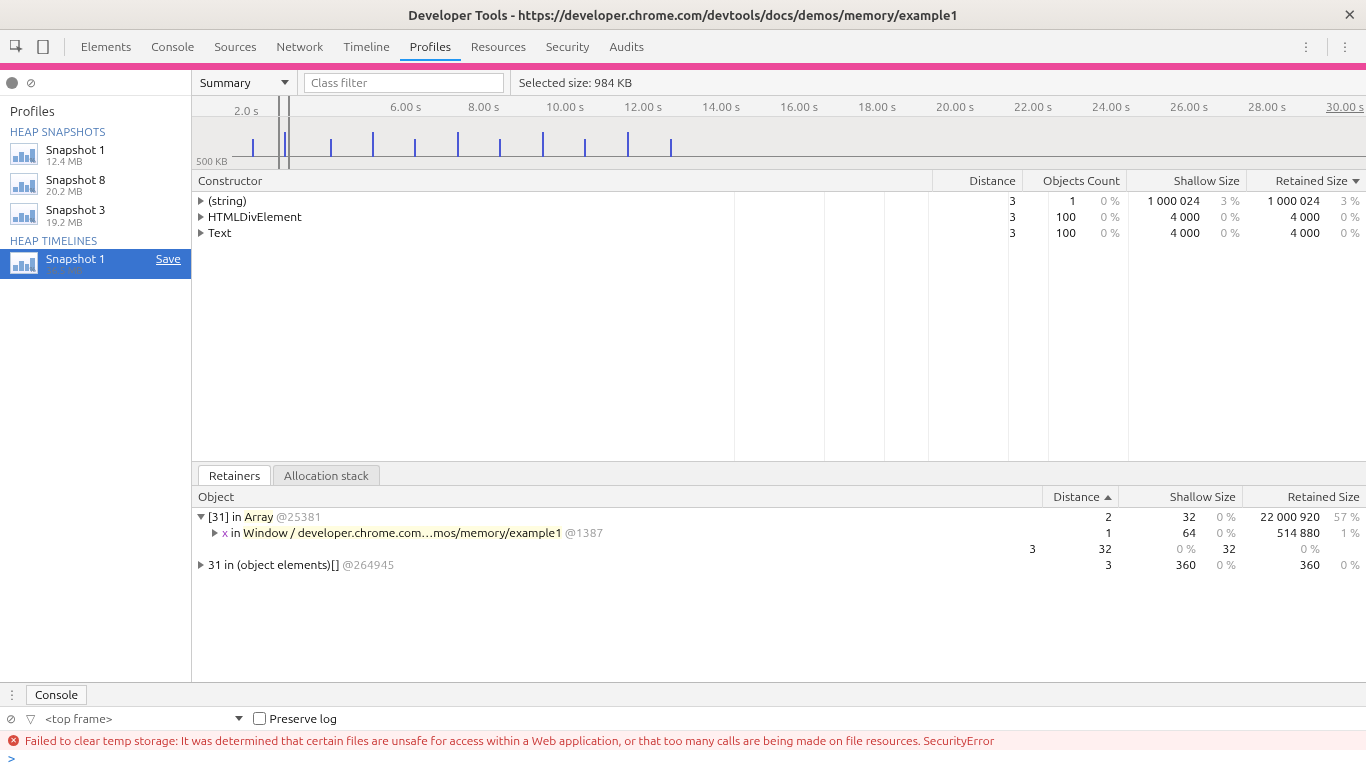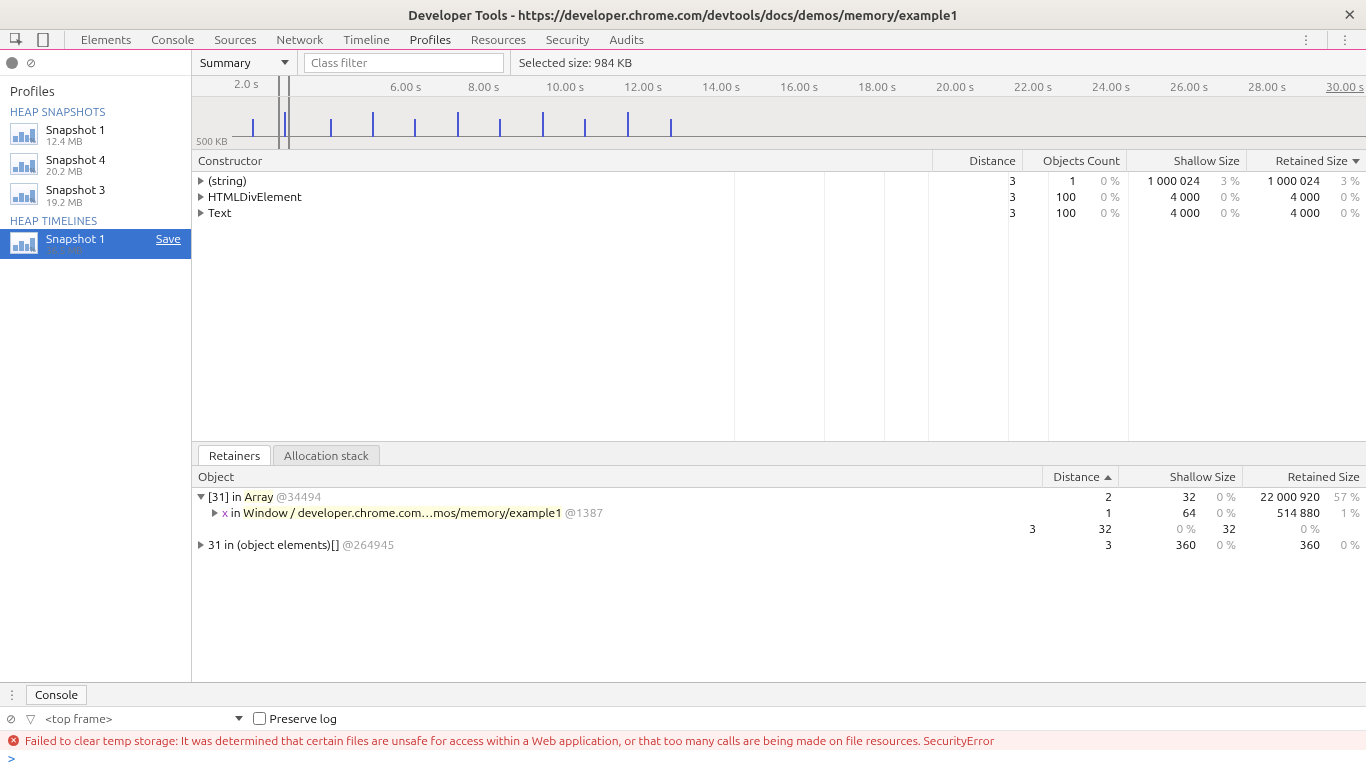--- a/index.html
+++ b/index.html
@@ -1,20 +1,20 @@
 <!DOCTYPE html>
 <html><head>
 <meta charset="utf-8">
 <style>
 * { margin: 0; padding: 0; box-sizing: border-box; font-family: "Segoe UI", Ubuntu, Arial, sans-serif; font-size: 12px; }
 body { background: #fff; width: 1366px; height: 768px; overflow: hidden; display: flex; flex-direction: column; }
 .titlebar { height: 30px; background: linear-gradient(#f0ece8, #e8e4df); border-bottom: 1px solid #c4c0bb; display: flex; align-items: center; justify-content: center; position: relative; }
 .titlebar .title { font-weight: bold; color: #3b3b3b; font-size: 13px; }
 .titlebar .close { position: absolute; right: 10px; top: 6px; font-size: 15px; color: #555; cursor: pointer; }
-.toolbar { height: 20px; background: #f3f3f3; border-bottom: 1px solid #ec4899; display: flex; align-items: center; padding: 0 6px; }
+.toolbar { height: 40px; background: #f3f3f3; border-bottom: 7px solid #ec4899; display: flex; align-items: center; padding: 0 6px; }
 .tb-icon { width: 22px; height: 22px; display: flex; align-items: center; justify-content: center; color: #555; margin-right: 4px; }
 .tb-sep { width: 1px; height: 18px; background: #ccc; margin: 0 6px; }
 .tabs { display: flex; gap: 0; }
 .tab { padding: 0 10px; height: 28px; line-height: 28px; color: #555; cursor: pointer; font-size: 12px; }
 .tab.active { color: #222; border-bottom: 2px solid #2196f3; }
 .tb-right { margin-left: auto; display: flex; align-items: center; }
 .main { flex: 1; display: flex; min-height: 0; }
 .sidebar { width: 192px; border-right: 1px solid #ccc; background: #fff; display: flex; flex-direction: column; }
 .sb-ctrls { height: 26px; border-bottom: 1px solid #e6e6e6; display: flex; align-items: center; padding: 0 6px; gap: 8px; }
 .rec-dot { width: 12px; height: 12px; border-radius: 50%; background: #888; }
@@ -32,21 +32,21 @@
 .sb-item .txt .sub { font-size: 10px; color: #777; }
 .sb-item .save { margin-left: auto; text-decoration: underline; font-size: 12px; }
 .content { flex: 1; display: flex; flex-direction: column; min-width: 0; }
 .filterbar { height: 26px; border-bottom: 1px solid #ccc; display: flex; align-items: center; background: #f6f6f6; }
 .summary-dd { width: 106px; padding: 0 8px; height: 26px; display: flex; align-items: center; justify-content: space-between; border-right: 1px solid #ccc; }
 .class-filter { width: 200px; height: 20px; border: 1px solid #ccc; margin: 0 6px; padding: 0 6px; color: #888; background: #fff; }
 .sel-size { padding-left: 8px; color: #333; border-left: 1px solid #ccc; height: 26px; line-height: 26px; }
 .timeline-wrap { border-bottom: 1px solid #ccc; }
 .ruler { height: 21px; background: #f3f3f3; border-bottom: 1px solid #d8d8d8; position: relative; font-size: 10px; color: #777; }
 .ruler span.tick { position: absolute; top: 4px; }
-.ruler .zeromark { position: absolute; left: 42px; top: 1px; }
+.ruler .zeromark { position: absolute; left: 42px; top: 8px; }
 .overview { height: 52px; background: #ecebea; position: relative; }
 .overview .ylabel { position: absolute; left: 4px; bottom: 2px; font-size: 10px; color: #777; }
 .overview .baseline-wrap { position: absolute; left: 40px; right: 0; top: 0; bottom: 0; }
 .overview .baseline { position: absolute; left: 0; right: 0; bottom: 12px; height: 1px; background: #888; }
 .overview .bar { position: absolute; bottom: 12px; width: 2px; background: #4b58d6; }
 .overview .select-edge { position: absolute; top: 0; bottom: 0; width: 2px; background: #888; }
 .ghead, .grow { display: grid; grid-template-columns: 1fr 90px 90px 104px 40px 104px 40px; align-items: center; }
 .ghead { height: 22px; background: #f3f3f3; border-bottom: 1px solid #ccc; font-size: 12px; color: #333; }
 .ghead > div { padding: 0 6px; border-left: 1px solid #dcdcdc; height: 100%; line-height: 22px; white-space: nowrap; }
 .ghead > div:first-child { border-left: none; }
@@ -148,21 +148,21 @@
         <div class="sb-item">
           <div class="snap-icon">
             <div class="bars">
               <span style="height:40%"></span>
               <span style="height:70%"></span>
               <span style="height:50%"></span>
               <span style="height:90%"></span>
             </div>
           </div>
           <div class="txt">
-            <div class="name">Snapshot 4</div>
+            <div class="name">Snapshot 8</div>
             <div class="sub">20.2 MB</div>
           </div>
         </div>
         <div class="sb-item">
           <div class="snap-icon">
             <div class="bars">
               <span style="height:40%"></span>
               <span style="height:70%"></span>
               <span style="height:50%"></span>
               <span style="height:90%"></span>
@@ -307,21 +307,21 @@
         <div>Object</div>
         <div class="right" style="display:flex;justify-content:flex-end;align-items:center">
             <span>Distance</span>
             <span class="sortup"></span>
           </div>
         <div class="right" style="grid-column: span 2">Shallow Size</div>
         <div class="right" style="grid-column: span 2">Retained Size</div>
       </div>
       <div class="body" id="ret-body">
           <div class="grow mono" style="grid-template-columns: 1fr 76px 84px 40px 84px 40px;">
-            <div class="obj-row" style="padding-left:6px"><span class="tri open"></span>[31] in <span class="hl">Array</span> <span class="obj-id">@34494</span></div>
+            <div class="obj-row" style="padding-left:6px"><span class="tri open"></span>[31] in <span class="hl">Array</span> <span class="obj-id">@25381</span></div>
             <div class="right">2</div>
             <div class="right">32</div>
             <div class="right pct">0 %</div>
             <div class="right">22 000 920</div>
             <div class="right pct">57 %</div>
           </div>
           <div class="grow mono" style="grid-template-columns: 1fr 76px 84px 40px 84px 40px;">
             <div class="obj-row" style="padding-left:20px"><span class="tri"></span><span class="purple">x</span> in <span class="hl">Window / developer.chrome.com…mos/memory/example1</span> <span class="obj-id">@1387</span></div>
             <div class="right">1</div>
             <div class="right">64</div>

